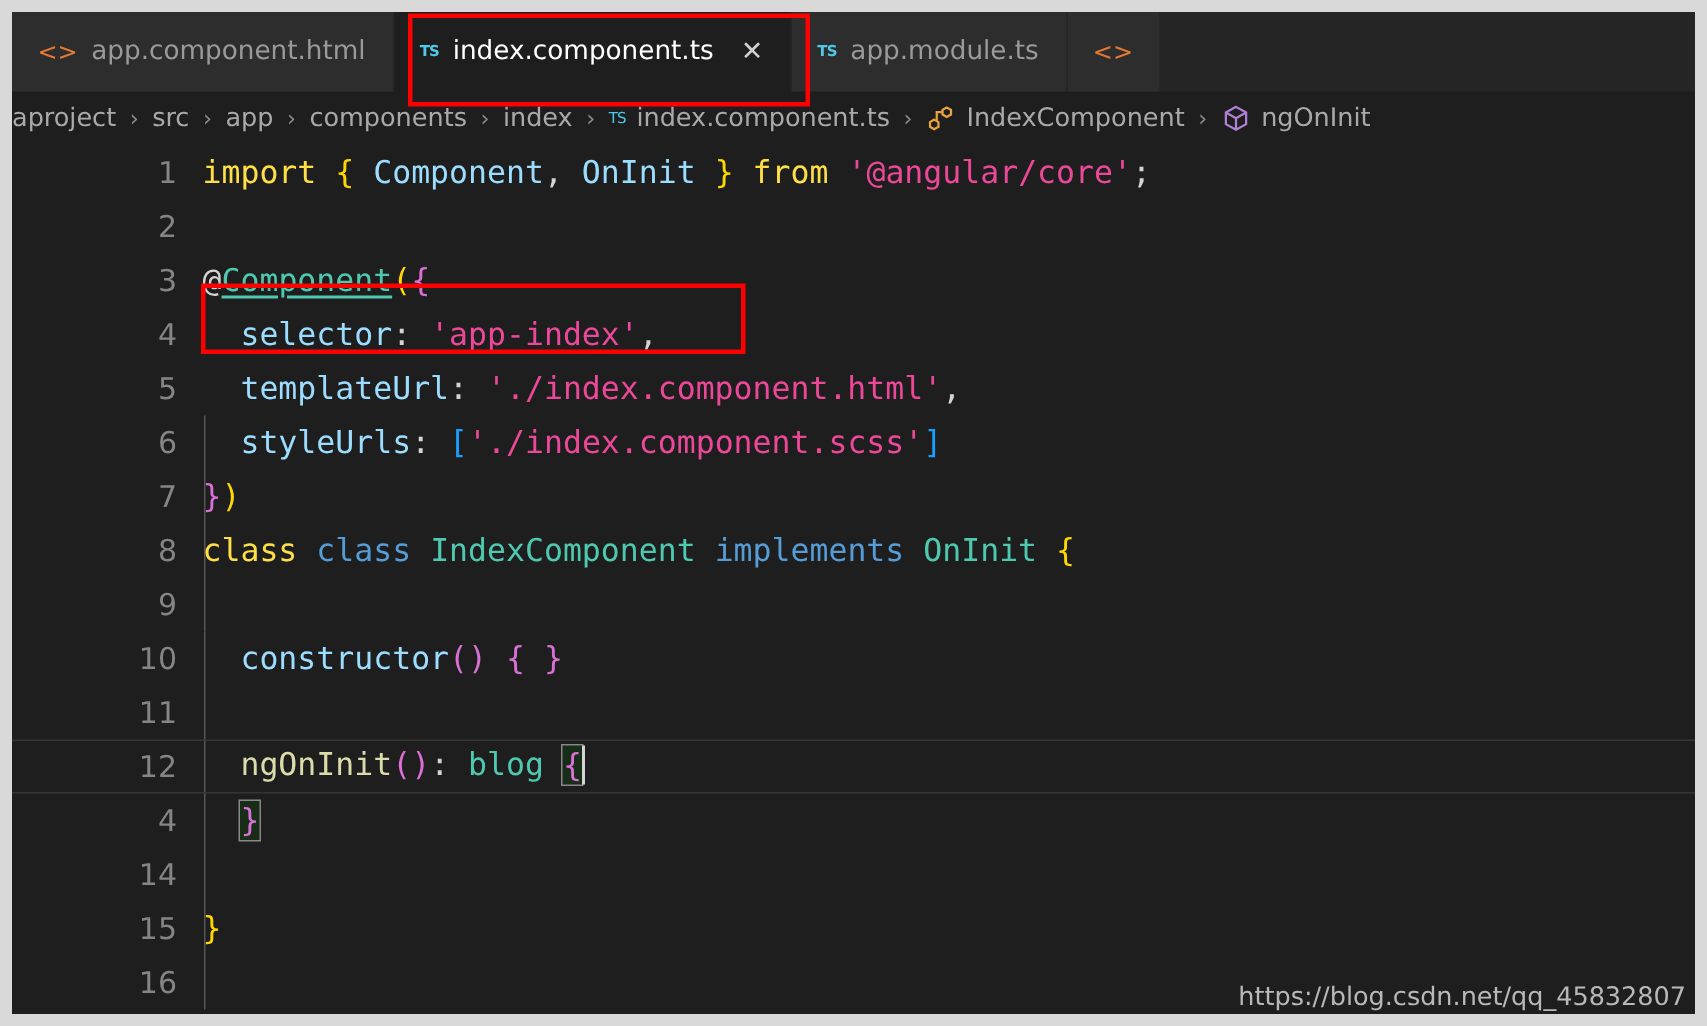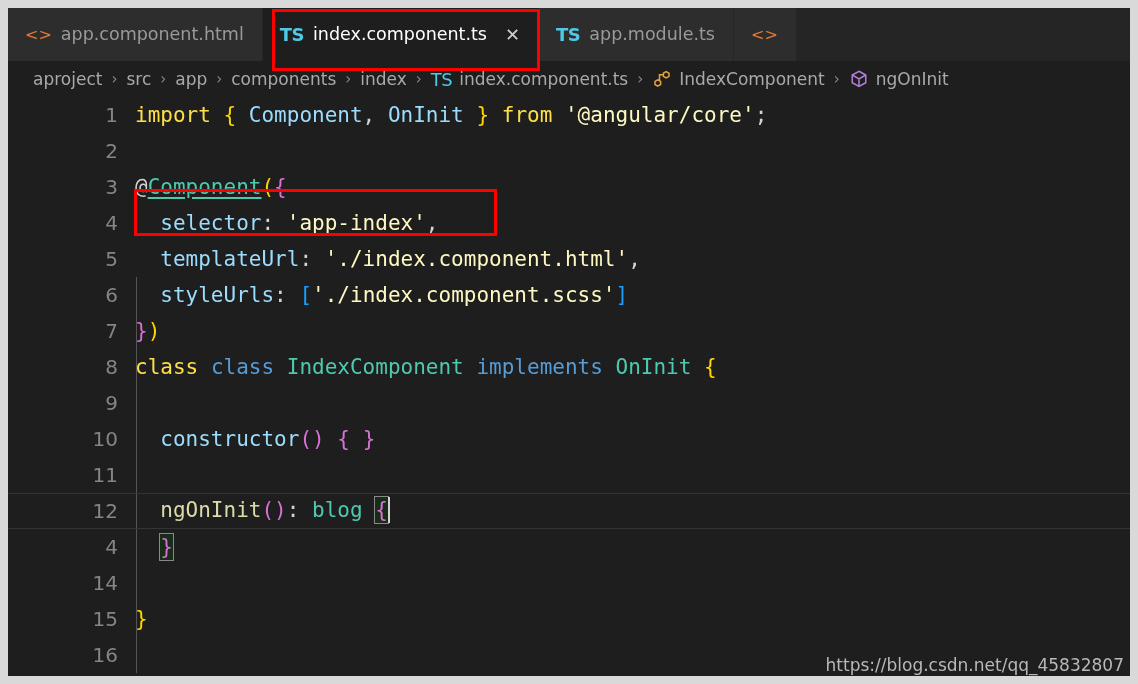--- a/index.html
+++ b/index.html
@@ -52,40 +52,39 @@
   .tab.active {
     background: #1e1e1e;
     color: #ffffff;
   }
   .tab .ticon {
     font-size: 14px;
     font-weight: bold;
     line-height: 1;
     display: inline-block;
   }
-  .ticon.ts { color: #4ec9e8; font-size: 18px; letter-spacing: -0.5px; }
+  .ticon.ts { color: #4ec9e8; font-size: 10px; letter-spacing: -0.5px; }
   .ticon.html { color: #e37933; font-size: 16px; font-weight: normal; }
   .tab .tlabel { line-height: 1; }
   .tab.active .tlabel { color: #ffffff; }
   .tab .tclose {
     margin-left: 9px;
     color: #cfcfcf;
     font-size: 18px;
     line-height: 1;
     font-weight: 300;
   }
   .tabfill { flex: 1 1 auto; background: #252526; }
 
   
   .breadcrumb {
     height: 36px;
     background: #1e1e1e;
     display: flex;
     align-items: center;
-    padding-left: 25px;
     gap: 0;
     color: #a9a9a9;
     font-size: 17px;
     white-space: nowrap;
   }
   .crumb {
     display: inline-flex;
     align-items: center;
     gap: 7px;
     cursor: pointer;
@@ -147,21 +146,21 @@
     width: 1px;
     background: #555555;
     left: 128px;
   }
 
   
   .t-kw      { color: #fde047; }   
   .t-ctl     { color: #569cd6; }   
   .t-var     { color: #9cdcfe; }   
   .t-type    { color: #4ec9b0; }   
-  .t-str     { color: #fef9c3; }   
+  .t-str     { color: #ec4899; }   
   .t-fn      { color: #dcdcaa; }   
   .t-punct   { color: #d4d4d4; }
   .t-brace1  { color: #ffd700; }
   .t-brace2  { color: #da70d6; }
   .t-brace3  { color: #179fff; }
   .t-deco    { color: #4ec9b0; text-decoration: underline; text-underline-offset: 3px; }
 
   .bracket-match {
     outline: 1px solid #888888;
     background: rgba(0, 100, 0, 0.22);

